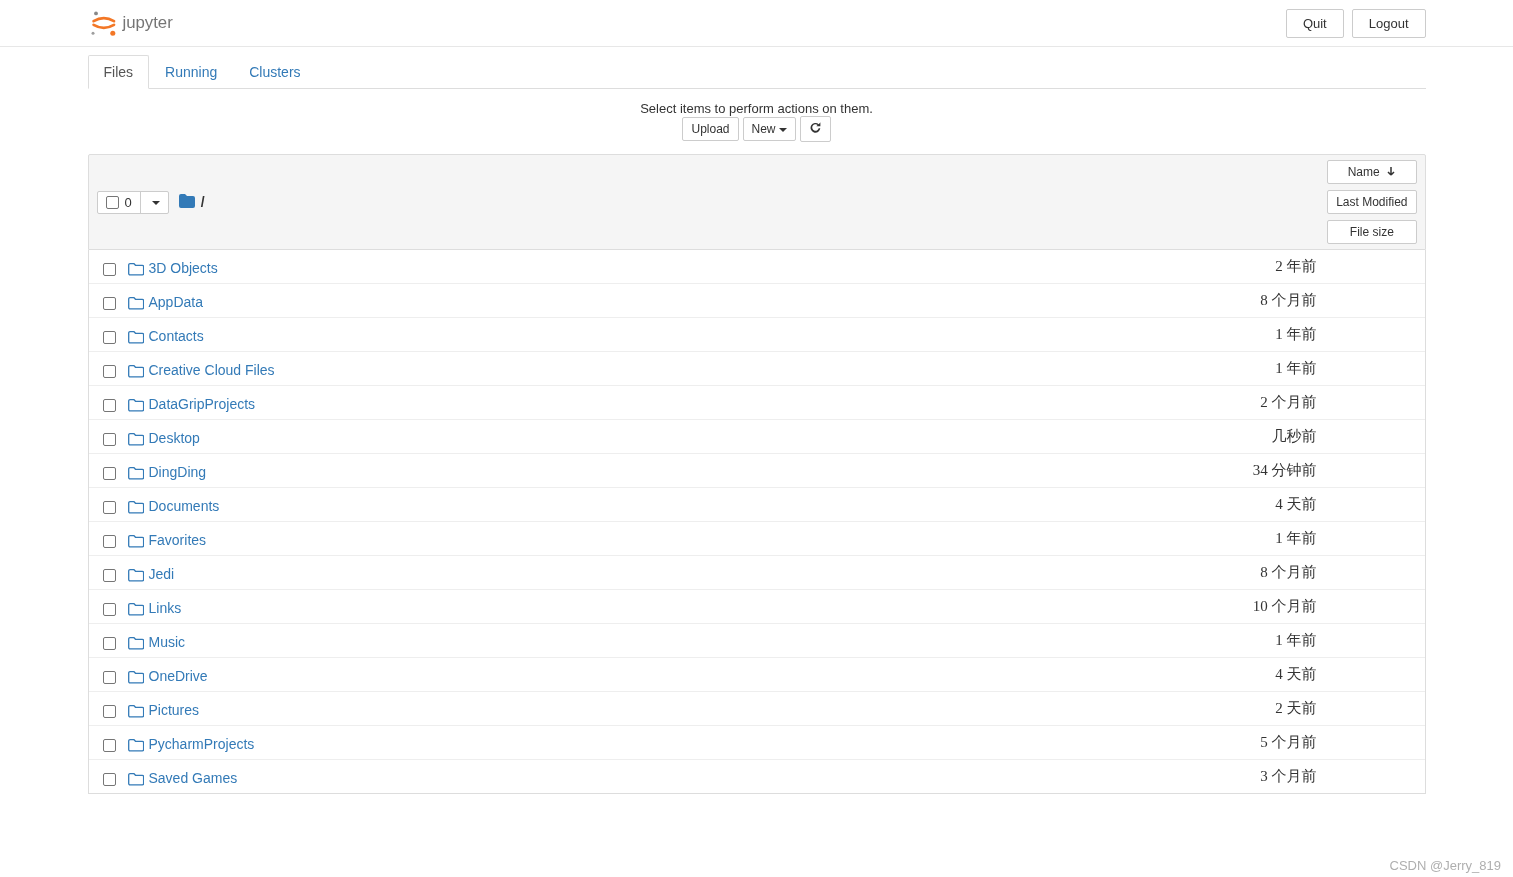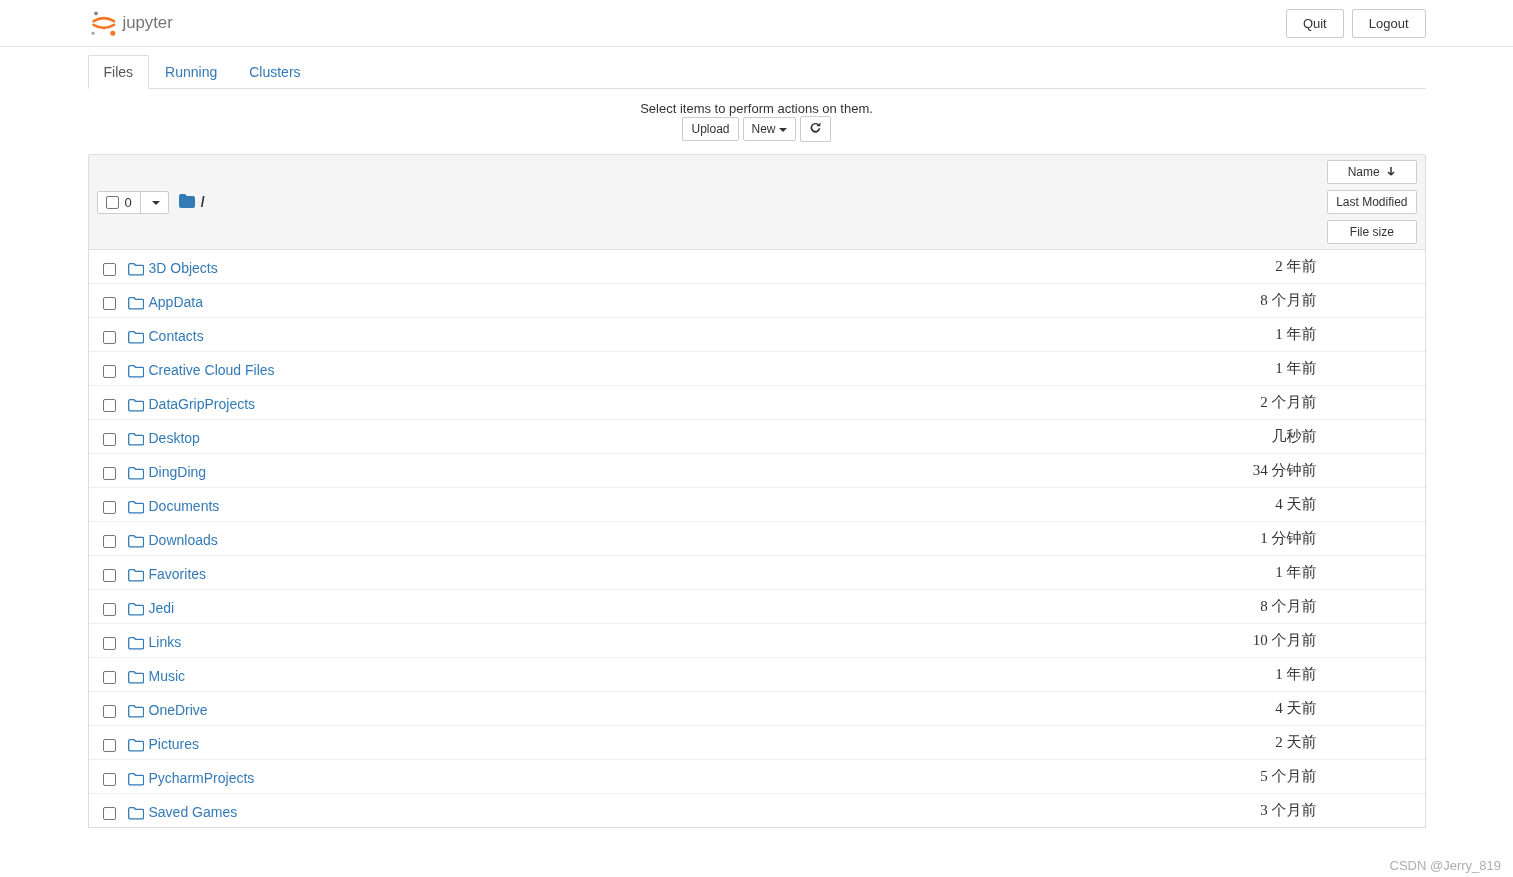--- a/index.html
+++ b/index.html
@@ -353,32 +353,20 @@
       </div>
       <div class="file-row">
         <div class="file-row-check">
           <span class="checkbox-sq"></span>
         </div>
         <div class="file-row-icon">
           <svg class="folder-svg" viewBox="0 0 16 14">
             <path fill="none" stroke="#337ab7" stroke-width="1.3" d="M0.7 3a1.3 1.3 0 0 1 1.3-1.3h4l1.5 1.6h6.8a1.3 1.3 0 0 1 1.3 1.3v7a1.3 1.3 0 0 1-1.3 1.3H2a1.3 1.3 0 0 1-1.3-1.3z"></path>
           </svg>
         </div>
-        <div class="file-row-name">Downloads</div>
-        <div class="file-row-modified">1 分钟前</div>
-      </div>
-      <div class="file-row">
-        <div class="file-row-check">
-          <span class="checkbox-sq"></span>
-        </div>
-        <div class="file-row-icon">
-          <svg class="folder-svg" viewBox="0 0 16 14">
-            <path fill="none" stroke="#337ab7" stroke-width="1.3" d="M0.7 3a1.3 1.3 0 0 1 1.3-1.3h4l1.5 1.6h6.8a1.3 1.3 0 0 1 1.3 1.3v7a1.3 1.3 0 0 1-1.3 1.3H2a1.3 1.3 0 0 1-1.3-1.3z"></path>
-          </svg>
-        </div>
         <div class="file-row-name">Favorites</div>
         <div class="file-row-modified">1 年前</div>
       </div>
       <div class="file-row">
         <div class="file-row-check">
           <span class="checkbox-sq"></span>
         </div>
         <div class="file-row-icon">
           <svg class="folder-svg" viewBox="0 0 16 14">
             <path fill="none" stroke="#337ab7" stroke-width="1.3" d="M0.7 3a1.3 1.3 0 0 1 1.3-1.3h4l1.5 1.6h6.8a1.3 1.3 0 0 1 1.3 1.3v7a1.3 1.3 0 0 1-1.3 1.3H2a1.3 1.3 0 0 1-1.3-1.3z"></path>

